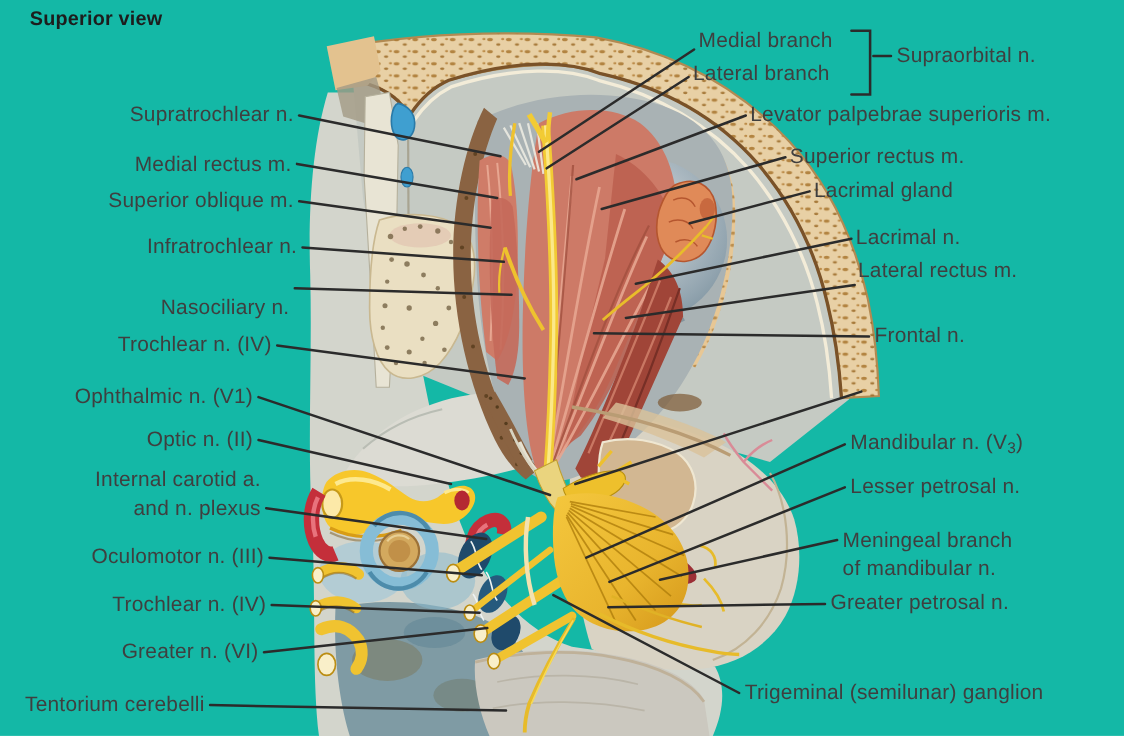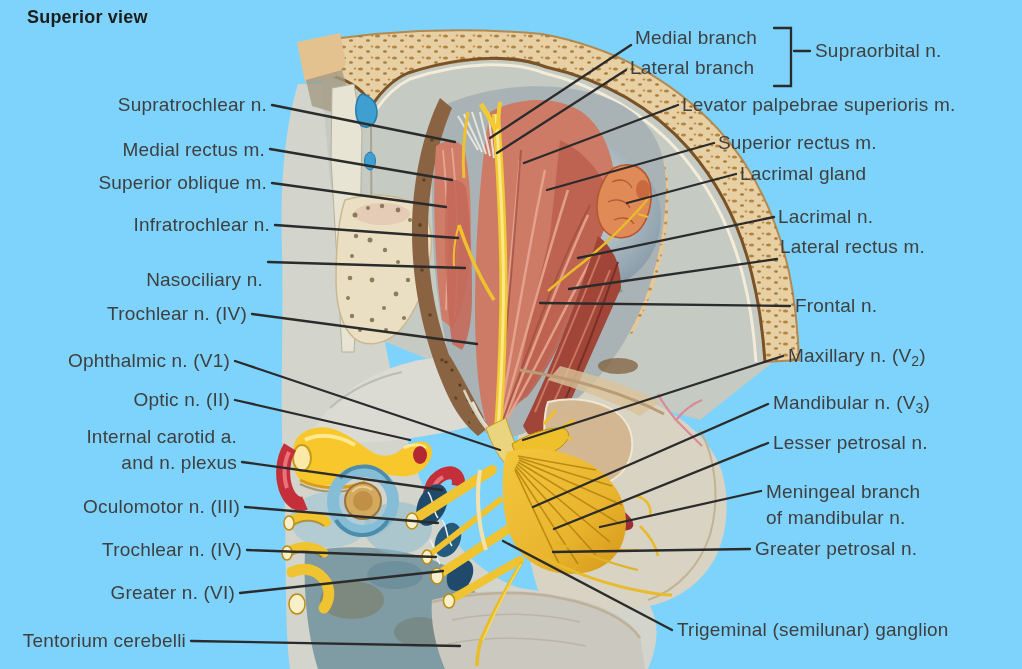--- a/index.html
+++ b/index.html
@@ -1,16 +1,16 @@
 <!DOCTYPE html>
 <html><head>
 <meta charset="utf-8">
 <style>
   html,body{margin:0;padding:0;background:#fff;}
-  #page{position:relative;width:1022px;height:669px;background:#7dd3fc;overflow:hidden;
+  #page{position:relative;width:1022px;height:669px;background:#14b8a6;overflow:hidden;
         font-family:"Liberation Sans",sans-serif;}
   #figure-svg{position:absolute;left:0;top:0;width:1022px;height:669px;}
   #title{position:absolute;left:27px;top:7px;font-size:18px;font-weight:bold;color:#1d1d1d;
          letter-spacing:.2px;}
   .lbl{position:absolute;font-size:19px;line-height:22px;color:#3f3f3f;letter-spacing:.2px;
        white-space:nowrap;}
   .lbl-l{text-align:right;}
   .two{line-height:26px;}
   .sub{font-size:14px;vertical-align:-4px;}
 </style>
@@ -390,20 +390,19 @@
 
 <div class="lbl" style="left:635px;top:27px">Medial branch</div>
 <div class="lbl" style="left:630px;top:57px">Lateral branch</div>
 <div class="lbl" style="left:815px;top:40px">Supraorbital n.</div>
 <div class="lbl" style="left:682px;top:94px">Levator palpebrae superioris m.</div>
 <div class="lbl" style="left:718px;top:132px">Superior rectus m.</div>
 <div class="lbl" style="left:740px;top:163px">Lacrimal gland</div>
 <div class="lbl" style="left:778px;top:206px">Lacrimal n.</div>
 <div class="lbl" style="left:780px;top:236px">Lateral rectus m.</div>
 <div class="lbl" style="left:795px;top:295px">Frontal n.</div>
-<div class="lbl" style="left:788px;top:345px"><span>Maxillary n. (V</span><span class="sub">2</span><span>)</span></div>
 <div class="lbl" style="left:773px;top:392px"><span>Mandibular n. (V</span><span class="sub">3</span><span>)</span></div>
 <div class="lbl two" style="left:766px;top:479px"><span>Meningeal branch</span><br><span>of mandibular n.</span></div>
 <div class="lbl" style="left:773px;top:432px">Lesser petrosal n.</div>
 <div class="lbl" style="left:755px;top:538px">Greater petrosal n.</div>
 <div class="lbl" style="left:677px;top:619px">Trigeminal (semilunar) ganglion</div>
 
 </div>
 
 </body></html>

